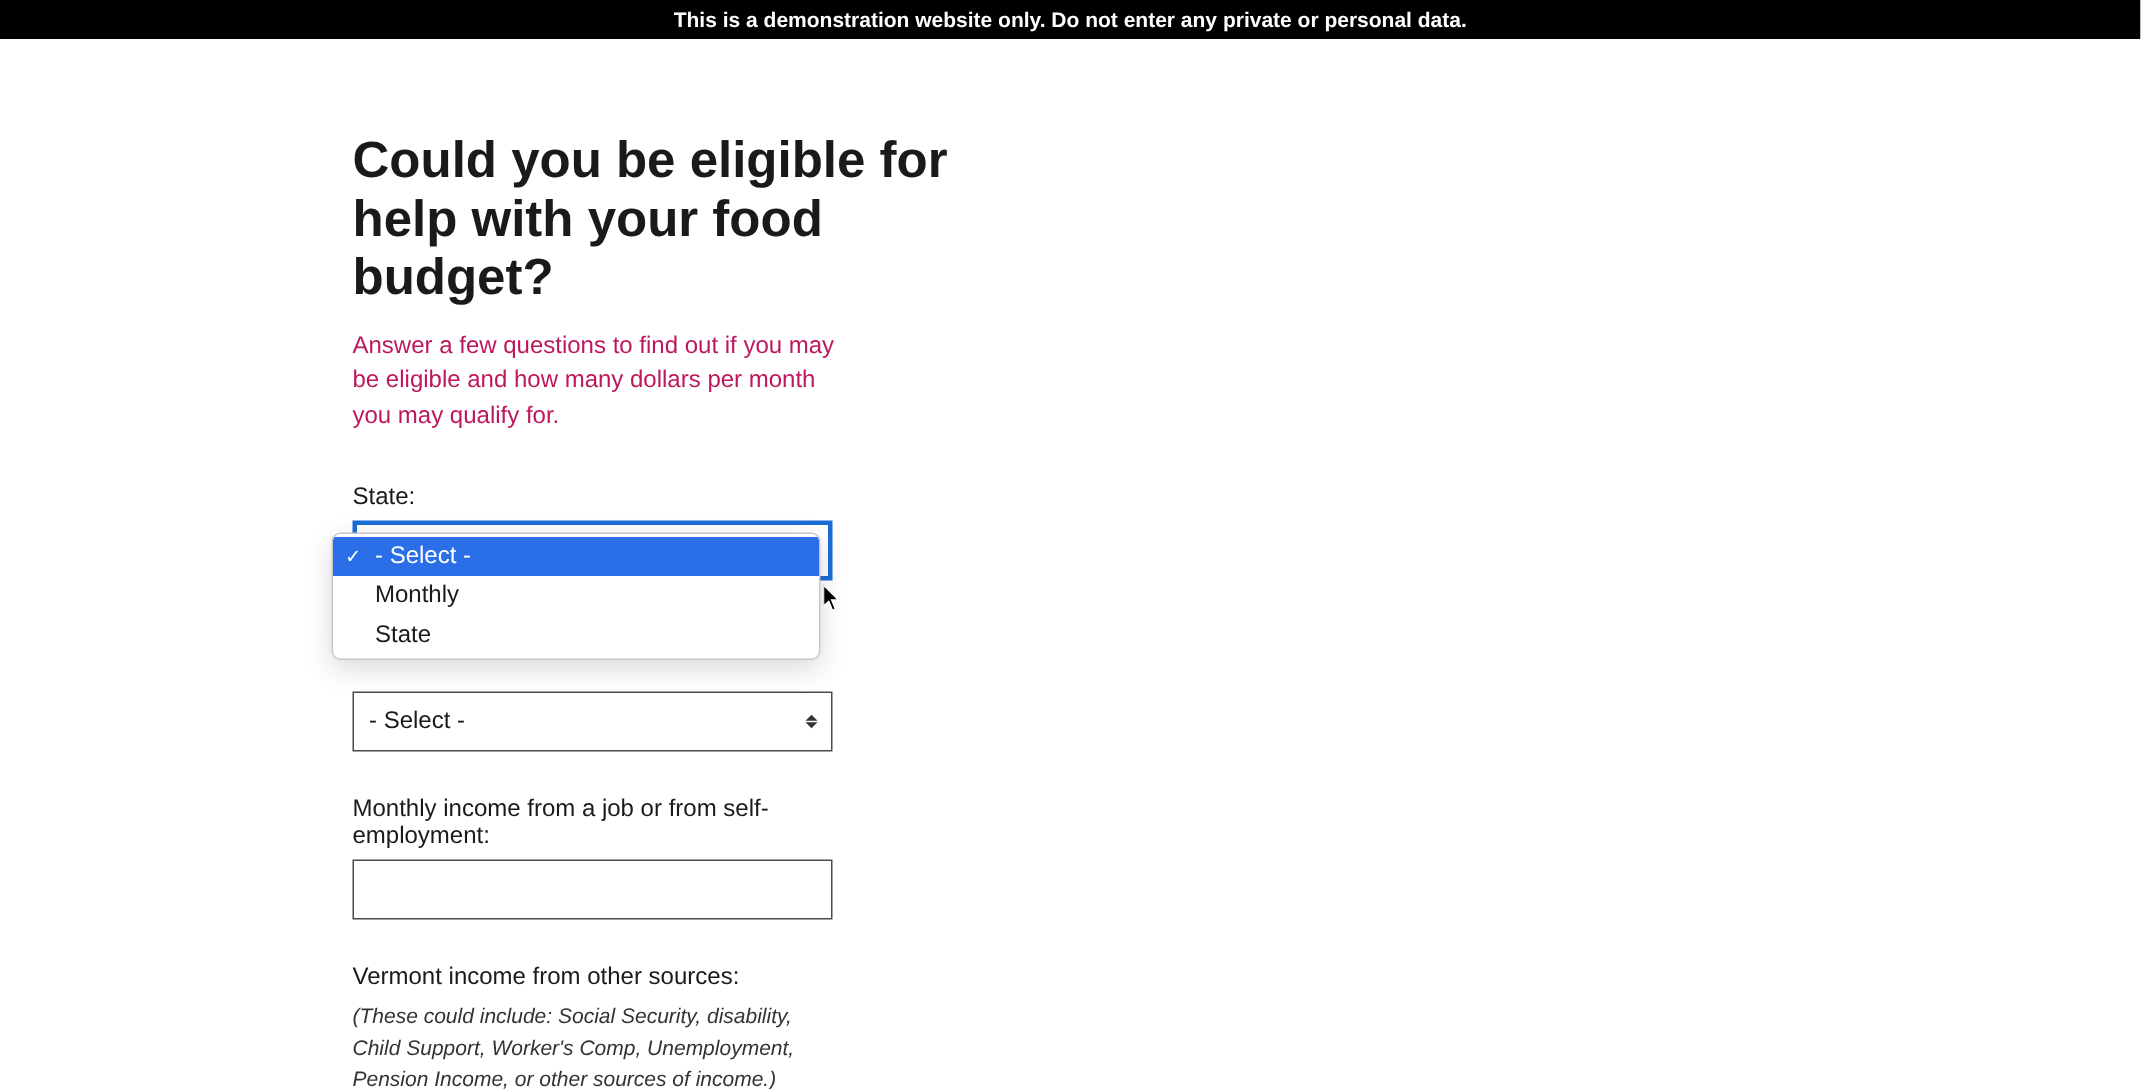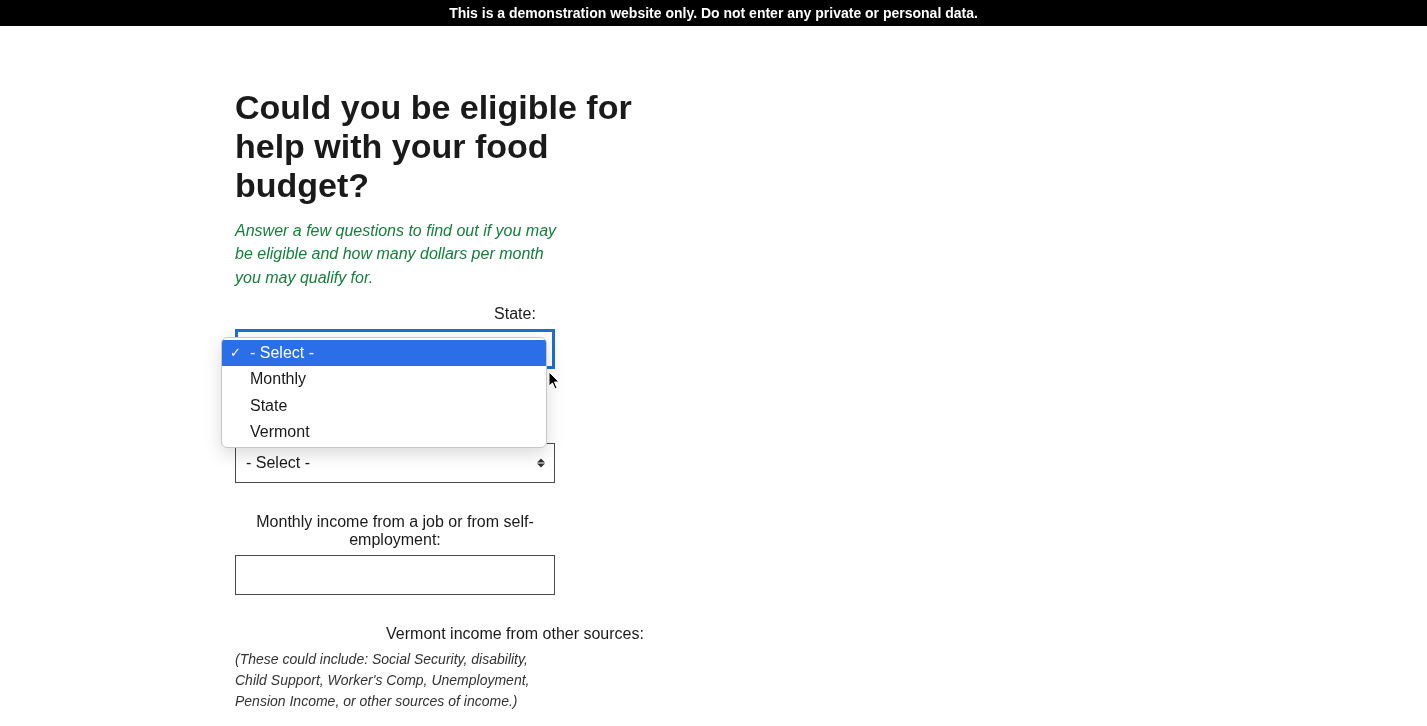--- a/index.html
+++ b/index.html
@@ -27,37 +27,35 @@
     }
     .page-title {
       font-size: 34px;
       font-weight: 800;
       line-height: 1.15;
       color: #1a1a1a;
       margin-bottom: 14px;
       max-width: 440px;
     }
     .intro {
-      font-style: italic;
       font-size: 16px;
       line-height: 1.45;
-      margin-bottom: 16px;
+      margin-bottom: 34px;
       max-width: 330px;
-      color: #15803d;
+      color: #be185d;
     }
     .field-group {
       margin-bottom: 30px;
       position: relative;
     }
     .field-label {
       display: block;
       font-size: 16px;
       margin-bottom: 6px;
       color: #1a1a1a;
-      text-align: center;
     }
     .field-hint {
       font-style: italic;
       font-size: 14px;
       line-height: 1.5;
       color: #333;
       margin-bottom: 10px;
       max-width: 320px;
     }
     .select-wrapper {
@@ -178,23 +176,20 @@
       <div class="dropdown-option selected">
         <span class="check">✓</span>
         <span>- Select -</span>
       </div>
       <div class="dropdown-option">
         <span>Monthly</span>
       </div>
       <div class="dropdown-option">
         <span>State</span>
       </div>
-      <div class="dropdown-option">
-        <span>Vermont</span>
-      </div>
     </div>
 
     <svg class="cursor" width="14" height="18" viewBox="0 0 14 18">
       <path d="M0 0 L0 14 L3.5 11 L6 17 L8 16 L5.5 10 L10 10 Z" fill="#000" stroke="#fff" stroke-width="1"></path>
     </svg>
   </div>
 
   <div class="field-group second-select-group">
     <div class="select-wrapper">
       <div class="select-control">

